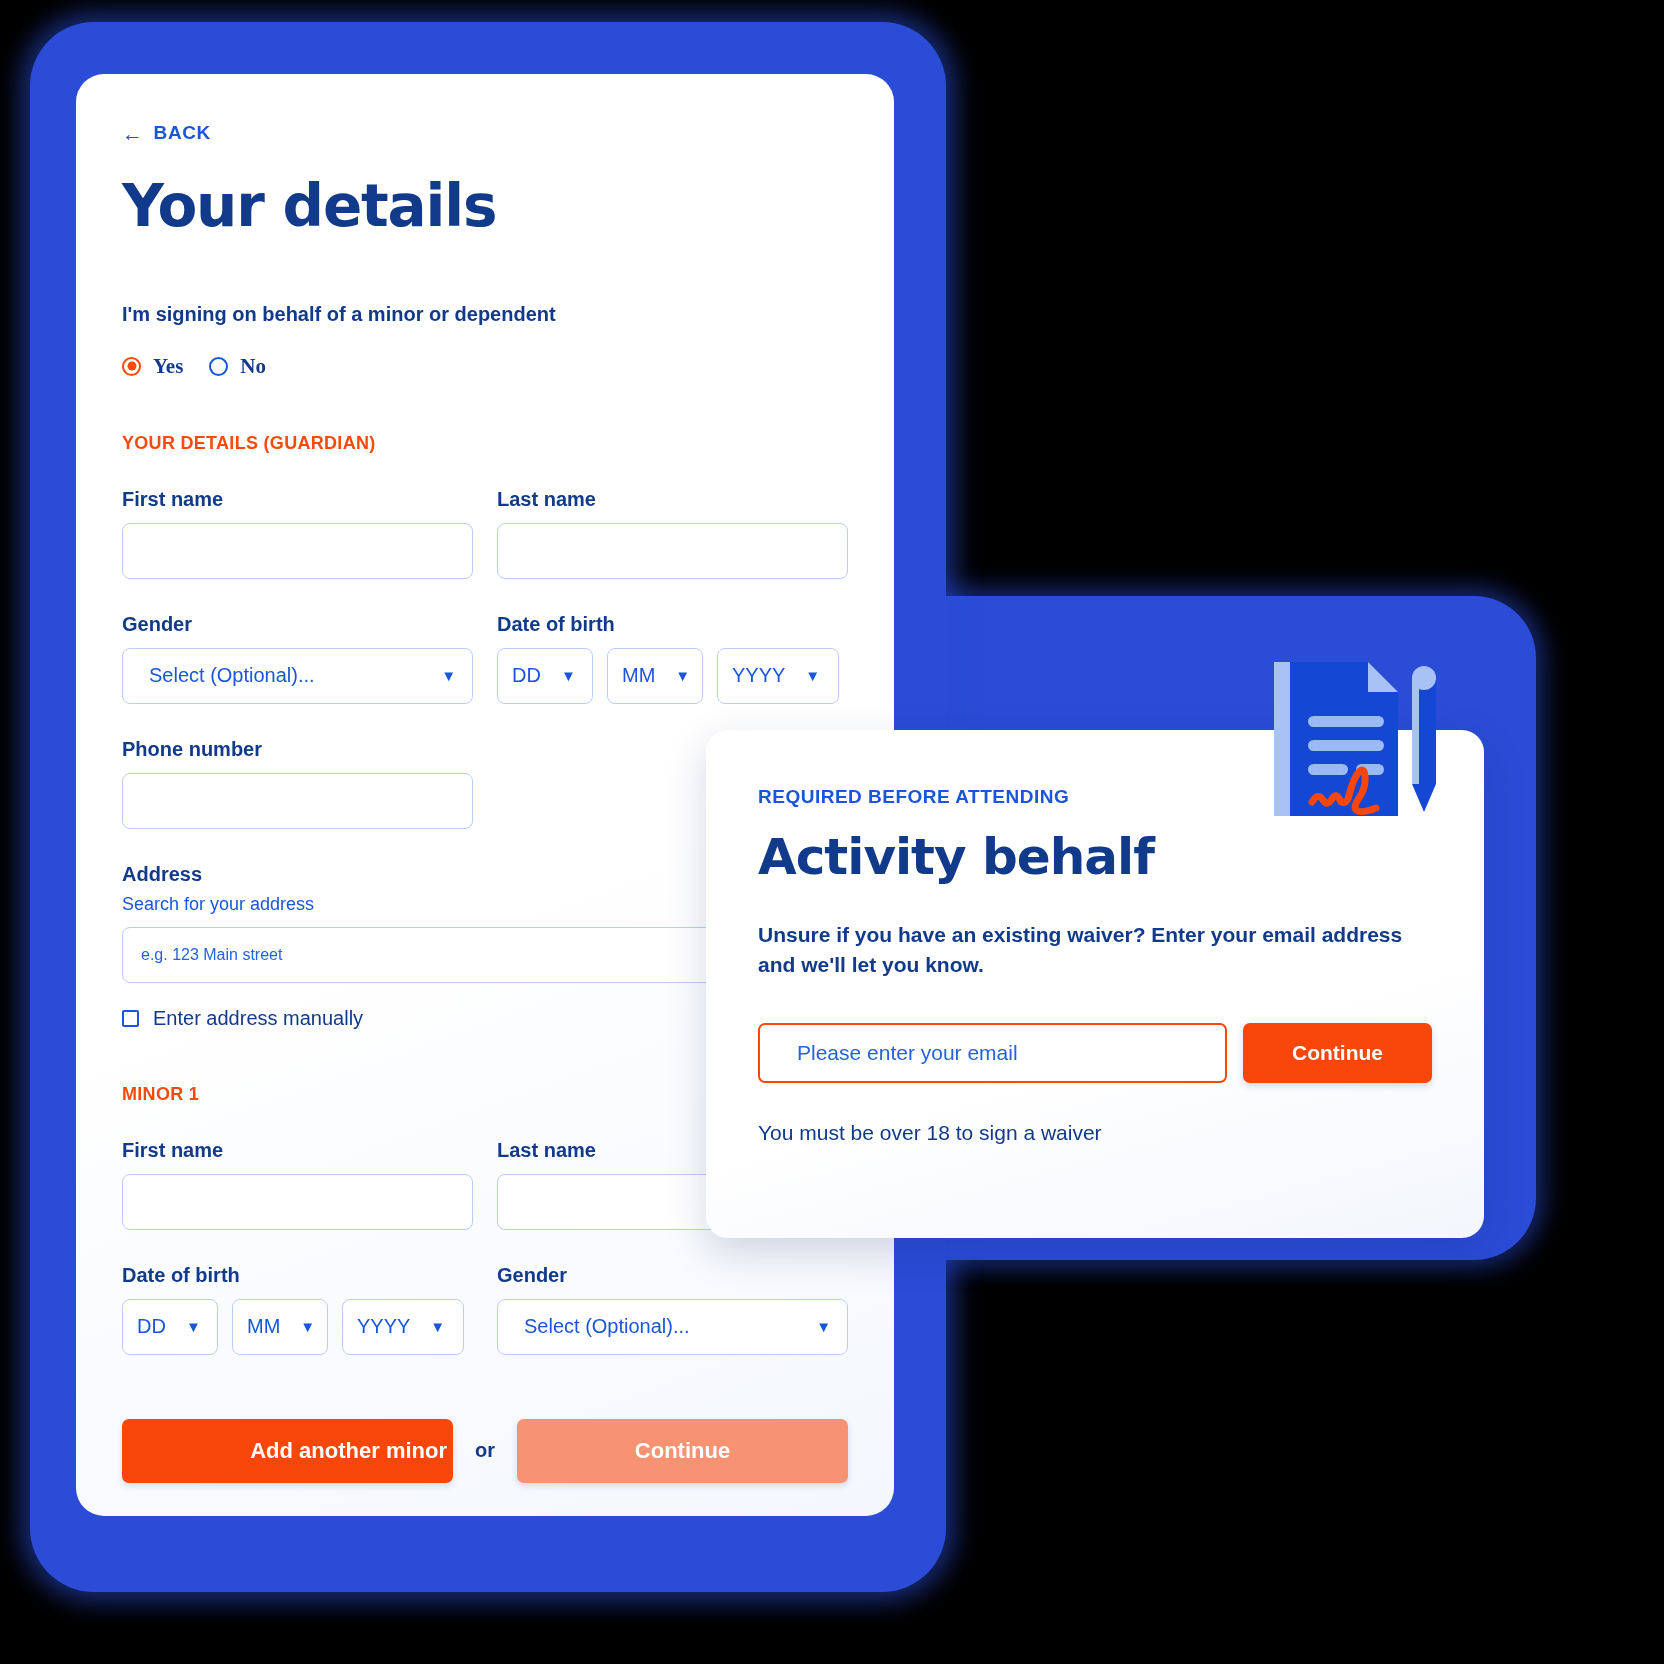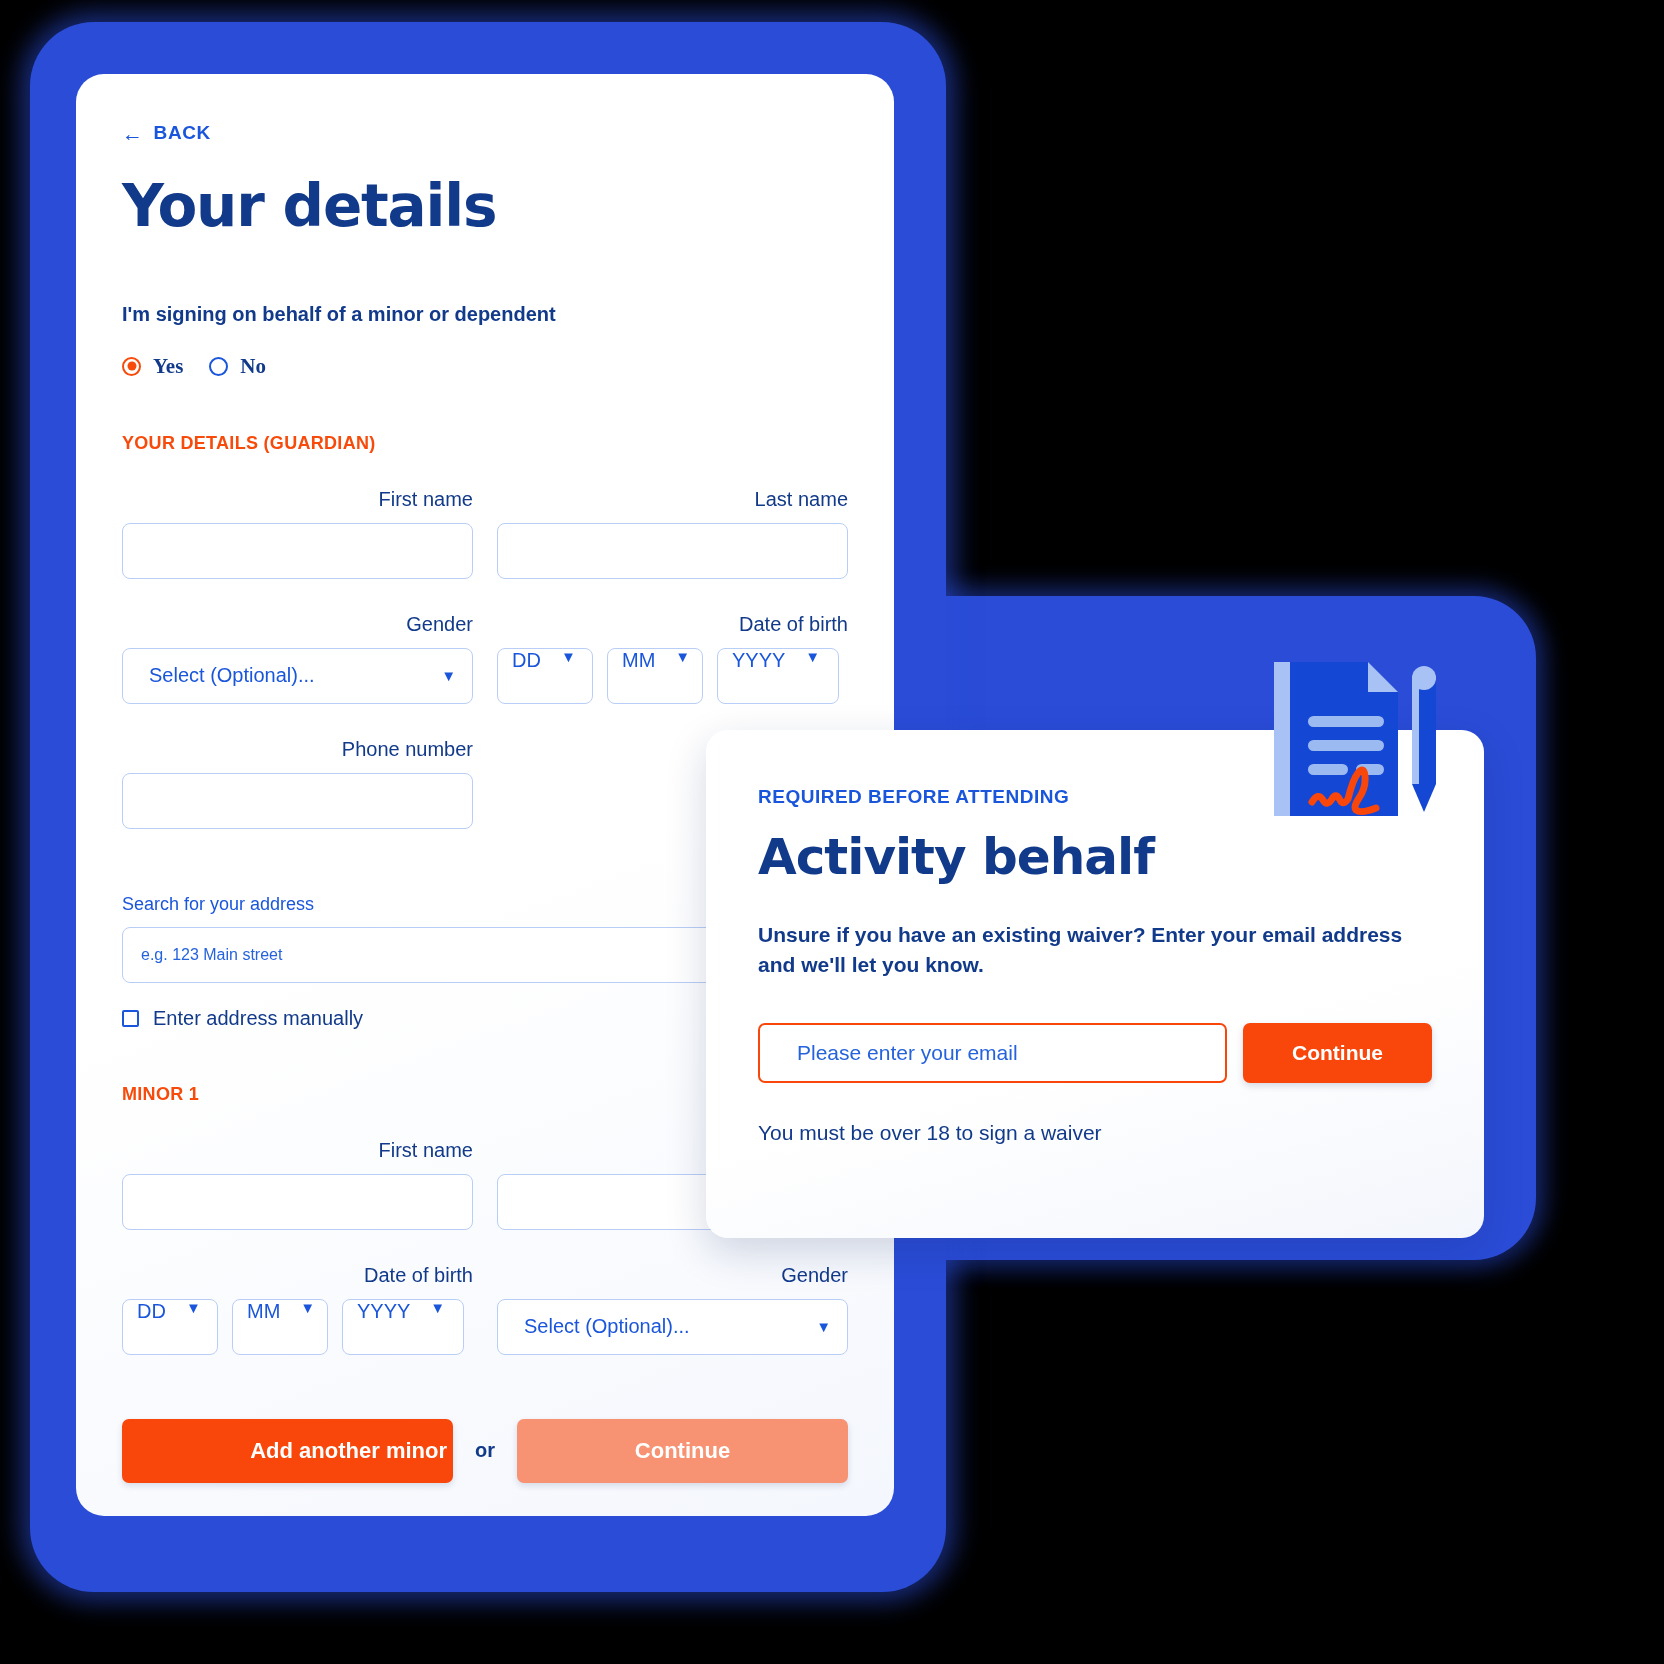--- a/index.html
+++ b/index.html
@@ -134,23 +134,22 @@
     color: #F74B0B;
     font-size: 18px;
     font-weight: bold;
     letter-spacing: 0.3px;
     margin-top: 54px;
   }
 
   .field-label {
     color: #123A8A;
     font-size: 20px;
-    font-weight: normal;
+    font-weight: bold;
     margin-bottom: 12px;
-    text-align: right;
   }
   .sub-label {
     color: #1A56DB;
     font-size: 18px;
     font-weight: normal;
     margin-top: -4px;
     margin-bottom: 12px;
   }
 
   .row {
@@ -199,23 +198,23 @@
   }
 
   .dob-row { display: flex; gap: 14px; }
   .dob-box {
     height: 56px;
     box-sizing: border-box;
     border: 1.6px solid #B9CEF6;
     border-radius: 8px;
     background: #ffffff;
     display: flex;
-    align-items: flex-start;
+    align-items: center;
     gap: 10px;
-    padding: 0 14px;
+    padding: 12px 14px;
     font-size: 20px;
     color: #1A56DB;
     cursor: pointer;
   }
   .dob-dd { width: 96px; }
   .dob-mm { width: 96px; }
   .dob-yyyy { width: 122px; }
 
   .checkbox-row {
     display: flex;

